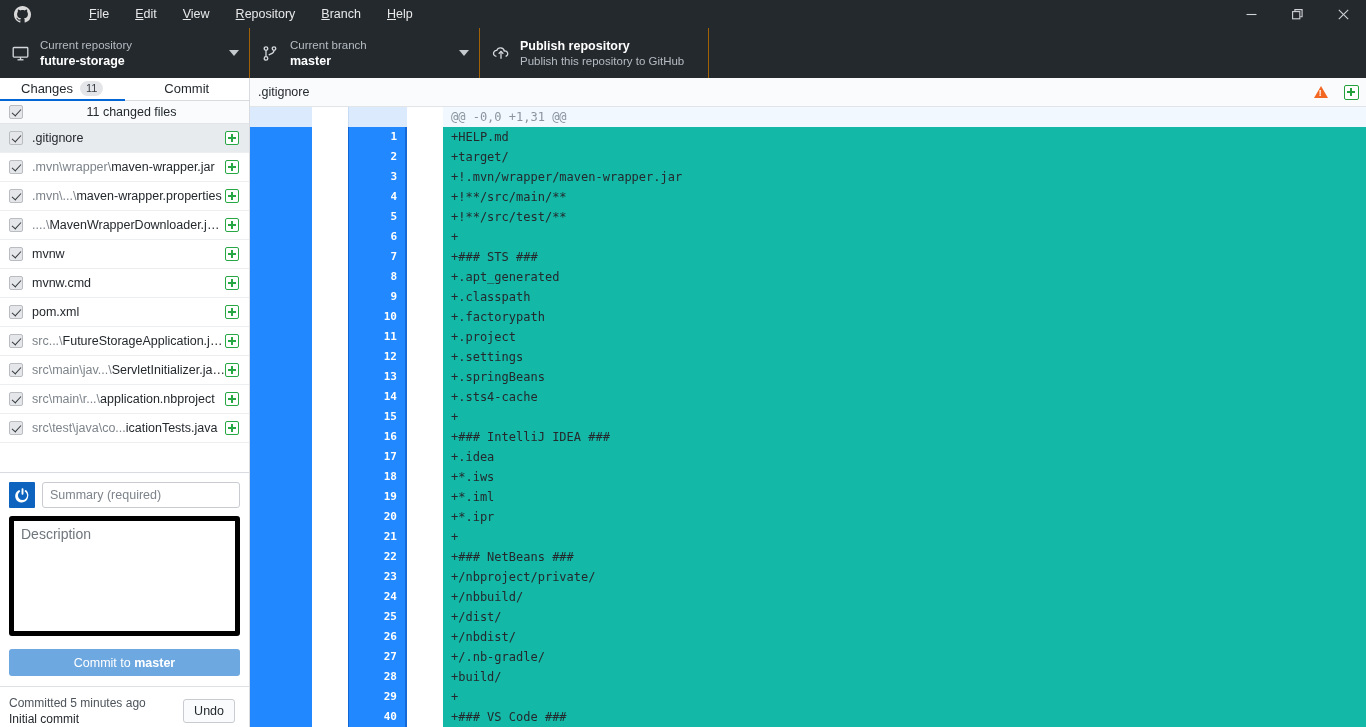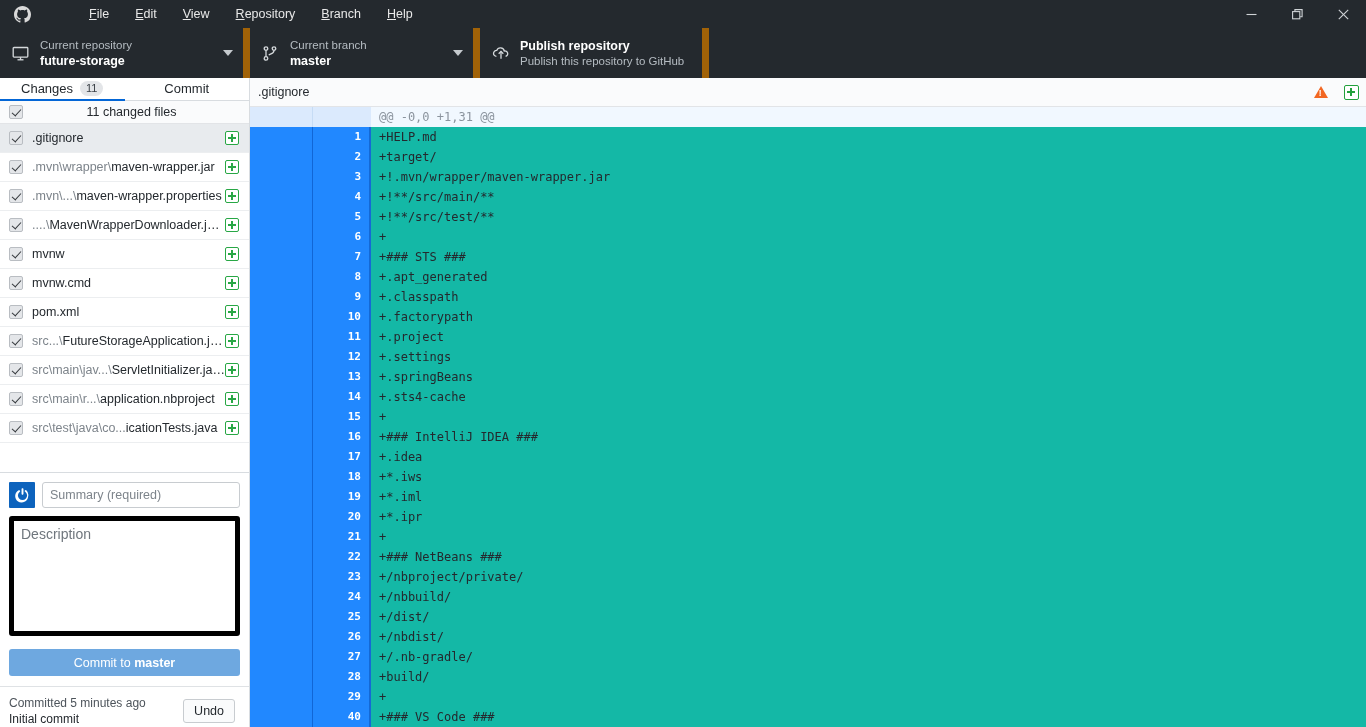--- a/index.html
+++ b/index.html
@@ -28,21 +28,21 @@
   .wc {
     width: 46px; height: 28px;
     display: flex; align-items: center; justify-content: center;
   }
   .wc svg { stroke: #cfd3d6; stroke-width: 1.1; fill: none; }
 
   
   .toolbar { height: 50px; background: #24292e; display: flex; align-items: stretch; }
   .tb-cell {
     display: flex; align-items: center;
-    border-right: 7px solid #a16207;
+    border-right: 1px solid #a16207;
     position: relative;
   }
   .tb-repo { width: 250px; padding: 0 10px 0 12px; }
   .tb-branch { width: 230px; padding: 0 10px 0 12px; }
   .tb-publish { width: 229px; padding: 0 10px 0 12px; }
   .tb-rest { flex: 1; border-right: none; }
   .tb-icon { width: 28px; display: flex; align-items: center; }
   .tb-icon svg { fill: none; stroke: #d5d9dc; stroke-width: 1.3; }
   .tb-text { flex: 1; min-width: 0; }
   .tb-label { font-size: 11.5px; color: #b5bcc2; line-height: 15px; }
@@ -169,21 +169,21 @@
                      color: #fff; font-size: 8.5px; font-weight: bold; line-height: 10px; }
   .plus-box {
     width: 15px; height: 15px; border: 1.4px solid #22a03c; border-radius: 2px;
     position: relative; background: #fff;
   }
   .plus-box::before, .plus-box::after { content: ""; position: absolute; background: #22a03c; }
   .plus-box::before { left: 2.3px; top: 5.6px; width: 8px; height: 2.2px; }
   .plus-box::after { left: 5.4px; top: 2.5px; width: 2.2px; height: 8px; }
 
   .diff-body { flex: 1; overflow: hidden; font-family: "DejaVu Sans Mono", monospace; font-size: 12px; }
-  .diff-line { display: flex; height: 20px; align-items: center; }
+  .diff-line { display: flex; height: 20px; align-items: center; gap: 36px; }
   .dl-old, .dl-new {
     flex: none; height: 20px; line-height: 20px;
     text-align: right; font-size: 11px; font-weight: bold;
     font-family: "DejaVu Sans Mono", monospace;
   }
   .dl-old { width: 62px; }
   .dl-new { width: 59px; padding-right: 8px; }
 
   .diff-line.hunk .dl-old { background: #dbeafd; }
   .diff-line.hunk .dl-new { background: #dbeafd; border-left: 1px solid #c6dcf5; }

